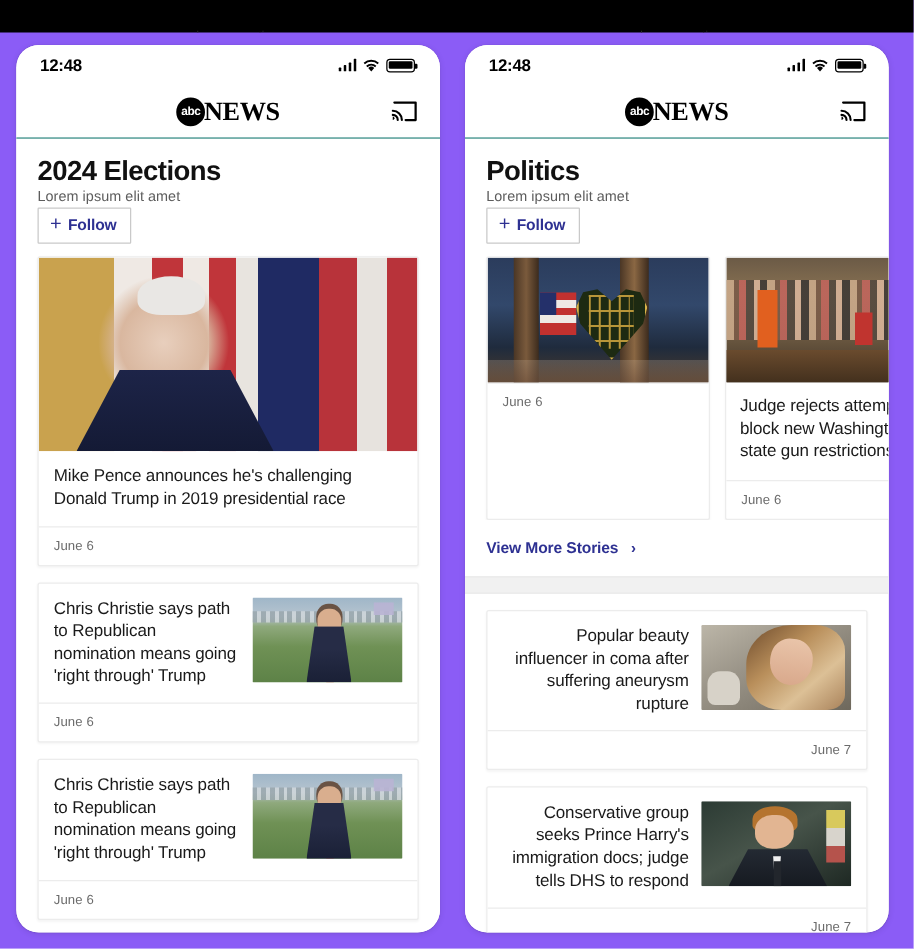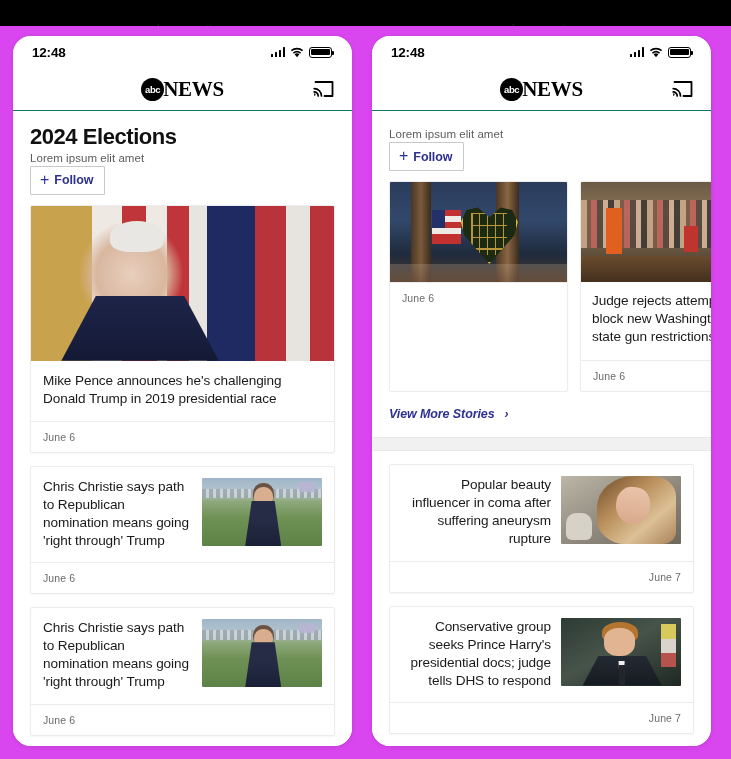--- a/index.html
+++ b/index.html
@@ -11,21 +11,21 @@
     width: 731px;
     height: 759px;
     overflow: hidden;
     font-family: "Liberation Sans", sans-serif;
     -webkit-font-smoothing: antialiased;
   }
   .canvas {
     position: relative;
     width: 731px;
     height: 759px;
-    background: #d946ef;
+    background: #8b5cf6;
   }
   
   .topbar {
     position: absolute;
     top: 0; left: 0;
     width: 731px;
     height: 26px;
     background: #000000;
     overflow: hidden;
   }
@@ -285,21 +285,20 @@
     min-height: 76px;
     box-sizing: border-box;
   }
   .car-head .card-headline { white-space: normal; }
   .viewmore {
     display: flex;
     align-items: center;
     gap: 10px;
     padding: 15px 17px 16px 17px;
     cursor: pointer;
-    font-style: italic;
   }
   .viewmore-label {
     font-size: 12.5px;
     font-weight: bold;
     color: #2e3192;
     letter-spacing: -0.1px;
   }
   .viewmore-chev {
     font-size: 12px;
     font-weight: bold;
@@ -643,20 +642,21 @@
             <path d="M1.2 12.4a4 4 0 0 1 4 4" fill="none" stroke="#000" stroke-width="1.7" stroke-linecap="round"></path>
             <path d="M1.2 9.1a7.3 7.3 0 0 1 7.3 7.3" fill="none" stroke="#000" stroke-width="1.7" stroke-linecap="round"></path>
           </svg>
         </div>
       </div>
 
       <div class="screen">
 
         <div class="section-head">
           <div class="sh-text">
+            <div class="sh-title">Politics</div>
             <div class="sh-sub">Lorem ipsum elit amet</div>
           </div>
           <div class="follow-btn">
             <span class="follow-plus">+</span>
             <span class="follow-label">Follow</span>
           </div>
         </div>
 
         <div class="carousel">
           <div class="card">
@@ -703,21 +703,21 @@
                     <div class="face"></div>
                     <div class="pot"></div>
                   </div>
               </div>
             </div>
             <div class="card-date">June 7</div>
           </div>
 
           <div class="card list-card">
             <div class="lc-row">
-              <div class="lc-text card-headline">Conservative group seeks Prince Harry's presidential docs; judge tells DHS to respond</div>
+              <div class="lc-text card-headline">Conservative group seeks Prince Harry's immigration docs; judge tells DHS to respond</div>
               <div class="lc-thumb">
                 <div class="ph ph-harry">
                     <div class="wall"></div>
                     <div class="hair"></div>
                     <div class="face"></div>
                     <div class="suit"></div>
                     <div class="shirt"></div>
                     <div class="tie"></div>
                   </div>
               </div>

